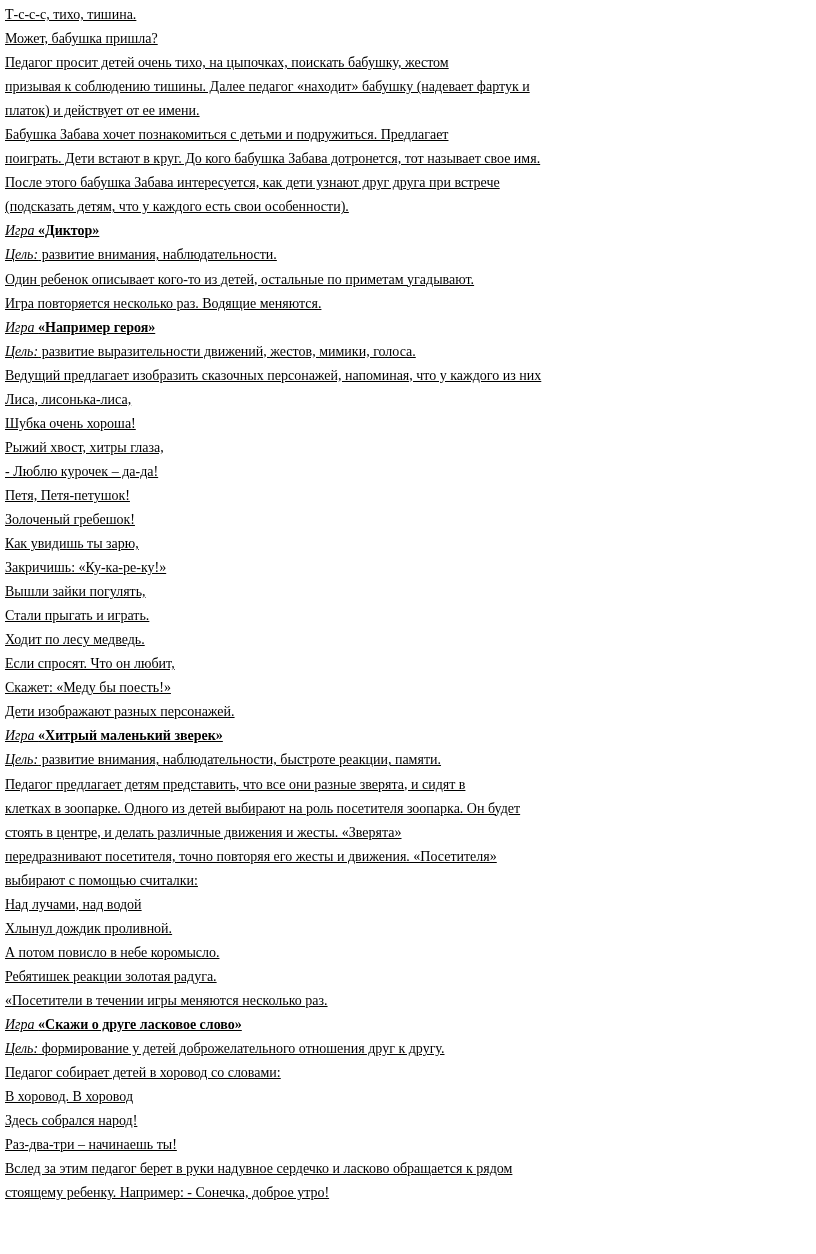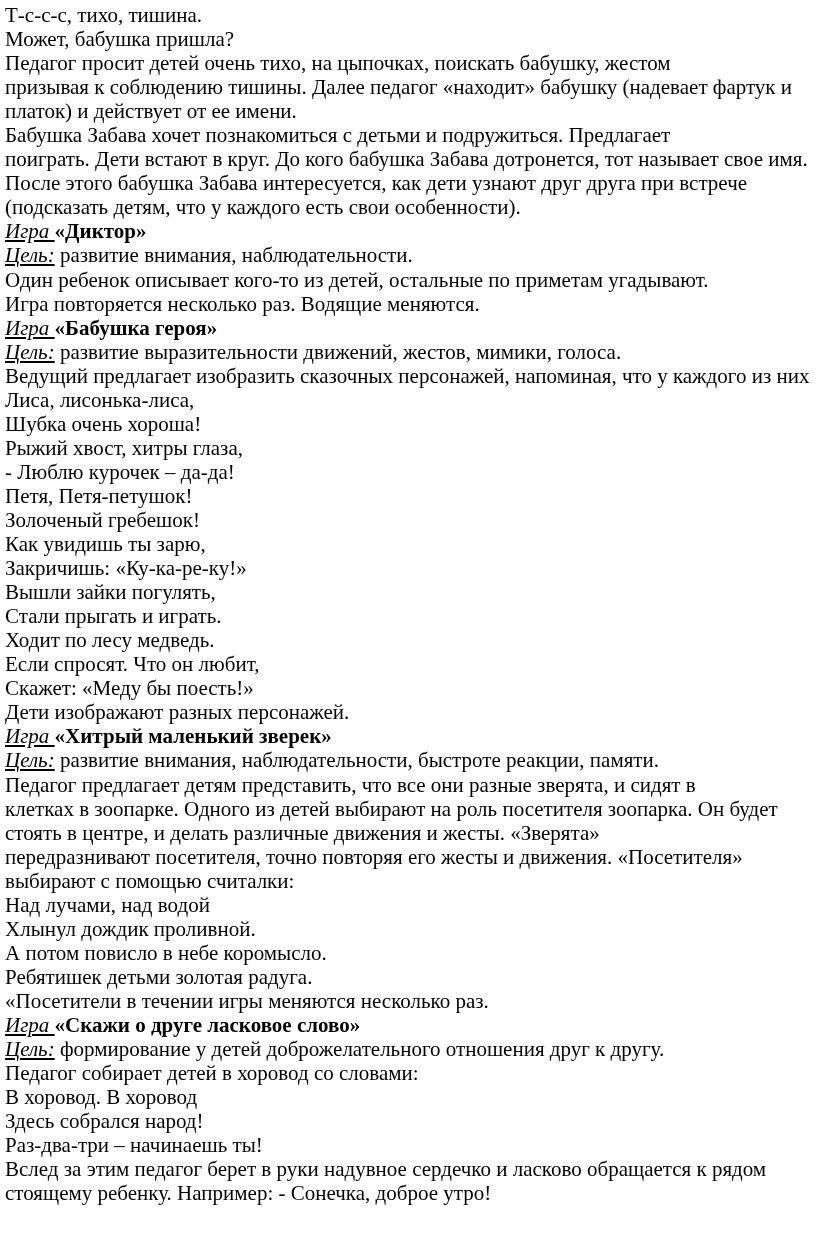--- a/index.html
+++ b/index.html
@@ -11,24 +11,25 @@
     position: relative;
     width: 816px;
     height: 1254px;
     background: #ffffff;
     overflow: hidden;
     box-sizing: border-box;
   }
   .doc {
     padding: 3px 2px 0 5px;
     font-family: "Liberation Serif", "DejaVu Serif", serif;
-    font-size: 21px;
+    font-size: 14px;
     line-height: 24.05px;
     color: #000000;
     letter-spacing: 0;
+    text-decoration: underline;
   }
   .line {
     white-space: nowrap;
     min-height: 24.05px;
   }
   .run.regular {
     font-style: normal;
     font-weight: normal;
     text-decoration: none;
   }
@@ -55,21 +56,21 @@
       <div class="line"><span class="run regular">призывая к соблюдению тишины. Далее педагог «находит» бабушку (надевает фартук и</span></div>
       <div class="line"><span class="run regular">платок) и действует от ее имени.</span></div>
       <div class="line"><span class="run regular">Бабушка Забава хочет познакомиться с детьми и подружиться. Предлагает</span></div>
       <div class="line"><span class="run regular">поиграть. Дети встают в круг. До кого бабушка Забава дотронется, тот называет свое имя.</span></div>
       <div class="line"><span class="run regular">После этого бабушка Забава интересуется, как дети узнают друг друга при встрече</span></div>
       <div class="line"><span class="run regular">(подсказать детям, что у каждого есть свои особенности).</span></div>
       <div class="line"><span class="run italic_underline">Игра </span><span class="run bold">«Диктор»</span></div>
       <div class="line"><span class="run italic_underline">Цель:</span><span class="run regular"> развитие внимания, наблюдательности.</span></div>
       <div class="line"><span class="run regular">Один ребенок описывает кого-то из детей, остальные по приметам угадывают.</span></div>
       <div class="line"><span class="run regular">Игра повторяется несколько раз. Водящие меняются.</span></div>
-      <div class="line"><span class="run italic_underline">Игра </span><span class="run bold">«Бабушка героя»</span></div>
+      <div class="line"><span class="run italic_underline">Игра </span><span class="run bold">«Например героя»</span></div>
       <div class="line"><span class="run italic_underline">Цель:</span><span class="run regular"> развитие выразительности движений, жестов, мимики, голоса.</span></div>
       <div class="line"><span class="run regular">Ведущий предлагает изобразить сказочных персонажей, напоминая, что у каждого из них</span></div>
       <div class="line"><span class="run regular">Лиса, лисонька-лиса,</span></div>
       <div class="line"><span class="run regular">Шубка очень хороша!</span></div>
       <div class="line"><span class="run regular">Рыжий хвост, хитры глаза,</span></div>
       <div class="line"><span class="run regular">- Люблю курочек – да-да!</span></div>
       <div class="line"><span class="run regular">Петя, Петя-петушок!</span></div>
       <div class="line"><span class="run regular">Золоченый гребешок!</span></div>
       <div class="line"><span class="run regular">Как увидишь ты зарю,</span></div>
       <div class="line"><span class="run regular">Закричишь: «Ку-ка-ре-ку!»</span></div>
@@ -82,21 +83,21 @@
       <div class="line"><span class="run italic_underline">Игра </span><span class="run bold">«Хитрый маленький зверек»</span></div>
       <div class="line"><span class="run italic_underline">Цель:</span><span class="run regular"> развитие внимания, наблюдательности, быстроте реакции, памяти.</span></div>
       <div class="line"><span class="run regular">Педагог предлагает детям представить, что все они разные зверята, и сидят в</span></div>
       <div class="line"><span class="run regular">клетках в зоопарке. Одного из детей выбирают на роль посетителя зоопарка. Он будет</span></div>
       <div class="line"><span class="run regular">стоять в центре, и делать различные движения и жесты. «Зверята»</span></div>
       <div class="line"><span class="run regular">передразнивают посетителя, точно повторяя его жесты и движения. «Посетителя»</span></div>
       <div class="line"><span class="run regular">выбирают с помощью считалки:</span></div>
       <div class="line"><span class="run regular">Над лучами, над водой</span></div>
       <div class="line"><span class="run regular">Хлынул дождик проливной.</span></div>
       <div class="line"><span class="run regular">А потом повисло в небе коромысло.</span></div>
-      <div class="line"><span class="run regular">Ребятишек детьми золотая радуга.</span></div>
+      <div class="line"><span class="run regular">Ребятишек реакции золотая радуга.</span></div>
       <div class="line"><span class="run regular">«Посетители в течении игры меняются несколько раз.</span></div>
       <div class="line"><span class="run italic_underline">Игра </span><span class="run bold">«Скажи о друге ласковое слово»</span></div>
       <div class="line"><span class="run italic_underline">Цель:</span><span class="run regular"> формирование у детей доброжелательного отношения друг к другу.</span></div>
       <div class="line"><span class="run regular">Педагог собирает детей в хоровод со словами:</span></div>
       <div class="line"><span class="run regular">В хоровод. В хоровод</span></div>
       <div class="line"><span class="run regular">Здесь собрался народ!</span></div>
       <div class="line"><span class="run regular">Раз-два-три – начинаешь ты!</span></div>
       <div class="line"><span class="run regular">Вслед за этим педагог берет в руки надувное сердечко и ласково обращается к рядом</span></div>
       <div class="line"><span class="run regular">стоящему ребенку. Например: - Сонечка, доброе утро!</span></div>
     </div>

